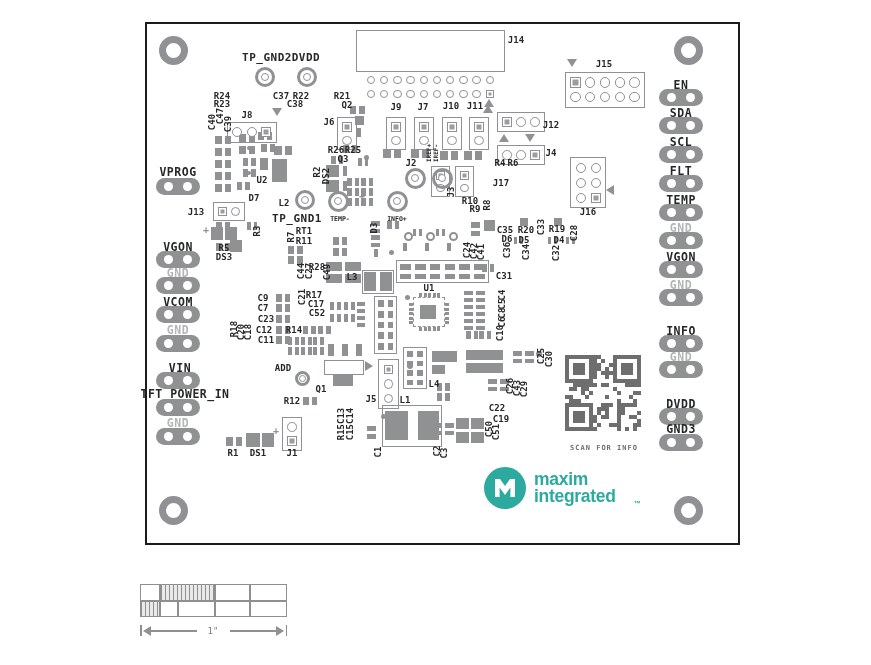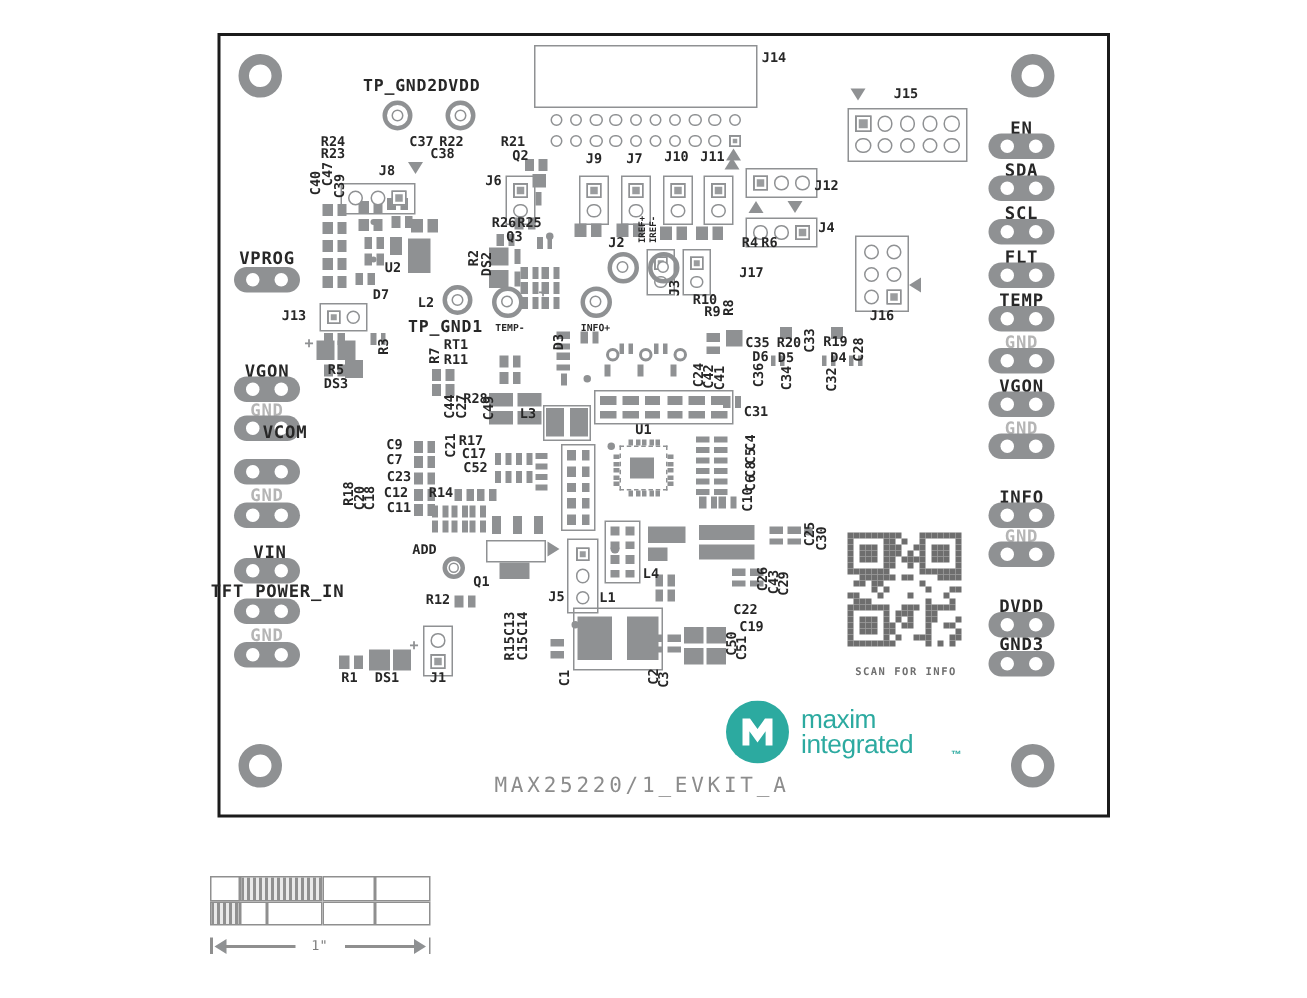--- a/index.html
+++ b/index.html
@@ -39,21 +39,21 @@
   .tri.left{border-top:5px solid transparent;border-bottom:5px solid transparent;border-right:8px solid var(--silk,#8f9193);}
   .tri.right{border-top:5px solid transparent;border-bottom:5px solid transparent;border-left:8px solid var(--silk,#8f9193);}
   .u1box{position:absolute;border:1.5px dashed var(--silk,#8f9193);}
   .qrcell{position:absolute;background:var(--qr,#6e6e6e);}
   
   .title{position:absolute;transform:translate(-50%,-50%);font:400 14px "DejaVu Sans Mono",monospace;
          color:var(--title,#8c8c8c);letter-spacing:2.5px;white-space:nowrap;}
   .qrcap{position:absolute;transform:translate(-50%,-50%);font:700 7px "DejaVu Sans Mono",monospace;
          color:#6f6f6f;letter-spacing:1px;white-space:nowrap;}
   .logo{position:absolute;left:484px;top:467px;display:flex;gap:8px;align-items:center;}
-  .logoTxt{font-family:"Liberation Sans",sans-serif;font-weight:400;color:var(--teal,#2caaa0);
+  .logoTxt{font-family:"Liberation Sans",sans-serif;font-weight:700;color:var(--teal,#2caaa0);
            font-size:17.5px;line-height:17px;letter-spacing:-.3px;}
   .logoTm{position:absolute;left:634px;top:500px;font:700 7px "Liberation Sans",sans-serif;color:var(--teal,#2caaa0);}
   
   .ruler{position:absolute;left:140px;top:584px;width:147px;height:33px;}
   .rcell{position:absolute;border:1px solid #8f8f8f;background:#fff;}
   .rcell.h{background:repeating-linear-gradient(90deg,#909090 0 1.5px,#e9e9e9 1.5px 4px);}
   .dim{position:absolute;left:140px;top:625px;width:147px;height:13px;}
   .dimline{position:absolute;height:1.5px;background:#8f8f8f;top:5px;}
   .dimtick{position:absolute;width:1.5px;height:11px;background:#8f8f8f;top:0;}
   .dimlab{position:absolute;transform:translate(-50%,-50%);font:400 9px "DejaVu Sans Mono",monospace;
@@ -640,21 +640,21 @@
       <div class="lab" style="left: 222px; top: 96px;">R24</div>
       <div class="lab" style="left: 222px; top: 104px;">R23</div>
       <div class="lab v" style="left: 212px; top: 122px;">C40</div>
       <div class="lab v" style="left: 220px; top: 116px;">C47</div>
       <div class="lab v" style="left: 228px; top: 124px;">C39</div>
       <div class="lab" style="left: 281px; top: 96px;">C37</div>
       <div class="lab" style="left: 301px; top: 96px;">R22</div>
       <div class="lab" style="left: 295px; top: 104px;">C38</div>
       <div class="lab" style="left: 342px; top: 96px;">R21</div>
       <div class="lab" style="left: 347px; top: 105px;">Q2</div>
-      <div class="lab" style="left: 258px; top: 115px; text-align: center;">J8</div>
+      <div class="lab" style="left: 247px; top: 115px; text-align: center;">J8</div>
       <div class="lab" style="left: 329px; top: 122px;">J6</div>
       <div class="lab" style="left: 396px; top: 107px;">J9</div>
       <div class="lab" style="left: 423px; top: 107px;">J7</div>
       <div class="lab" style="left: 451px; top: 106px;">J10</div>
       <div class="lab" style="left: 475px; top: 106px;">J11</div>
       <div class="lab" style="left: 516px; top: 40px;">J14</div>
       <div class="lab" style="left: 604px; top: 64px;">J15</div>
       <div class="lab" style="left: 551px; top: 125px;">J12</div>
       <div class="lab" style="left: 551px; top: 153px;">J4</div>
       <div class="lab" style="left: 500px; top: 163px;">R4</div>
@@ -759,21 +759,21 @@
       <div class="pinlab" style="left: 178px; top: 247px;">VGON</div>
       <div class="oval" style="left: 156px; top: 250.5px; width: 44px; height: 17px;">
         <div class="ovalHole" style="left: 8px; top: 4px;"></div>
         <div class="ovalHole" style="left: 27px; top: 4px;"></div>
       </div>
       <div class="pinlab g" style="left: 178px; top: 273px;">GND</div>
       <div class="oval" style="left: 156px; top: 276.5px; width: 44px; height: 17px;">
         <div class="ovalHole" style="left: 8px; top: 4px;"></div>
         <div class="ovalHole" style="left: 27px; top: 4px;"></div>
       </div>
-      <div class="pinlab" style="left: 178px; top: 288px; margin-left: 12px;">VCOM</div>
+      <div class="pinlab" style="left: 178px; top: 302px;">VCOM</div>
       <div class="oval" style="left: 156px; top: 305.5px; width: 44px; height: 17px;">
         <div class="ovalHole" style="left: 8px; top: 4px;"></div>
         <div class="ovalHole" style="left: 27px; top: 4px;"></div>
       </div>
       <div class="pinlab g" style="left: 178px; top: 330px;">GND</div>
       <div class="oval" style="left: 156px; top: 334.5px; width: 44px; height: 17px;">
         <div class="ovalHole" style="left: 8px; top: 4px;"></div>
         <div class="ovalHole" style="left: 27px; top: 4px;"></div>
       </div>
       <div class="pinlab" style="left: 180px; top: 368px;">VIN</div>
@@ -858,21 +858,20 @@
       <circle cx="21" cy="21" r="21" fill="#2CAAA0"></circle>
       <path d="M11 30 V12 h5 l5 7 5 -7 h5 v18 h-4.6 v-9.5 L21 28 l-5.4 -7.5 V30 Z" fill="#ffffff"></path>
     </svg>
     <div class="logoTxt">
       <div>maxim</div>
       <div>integrated</div>
     </div>
   </div>
   <div class="logoTm">™</div>
 
-  <div class="title" style="left:428px;top:524px;">MAX25220/1_EVKIT_A</div>
 
   <div class="qrcap" style="left:604px;top:448px;">SCAN FOR INFO</div>
 
   <div class="ruler" id="ruler">
       <div class="rcell" style="left: 0px; top: 0px; width: 20px; height: 16.5px;"></div>
       <div class="rcell h" style="left: 20px; top: 0px; width: 55px; height: 16.5px;"></div>
       <div class="rcell" style="left: 75px; top: 0px; width: 35px; height: 16.5px;"></div>
       <div class="rcell" style="left: 110px; top: 0px; width: 37px; height: 16.5px;"></div>
       <div class="rcell h" style="left: 0px; top: 16.5px; width: 20px; height: 16.5px;"></div>
       <div class="rcell" style="left: 20px; top: 16.5px; width: 18px; height: 16.5px;"></div>

